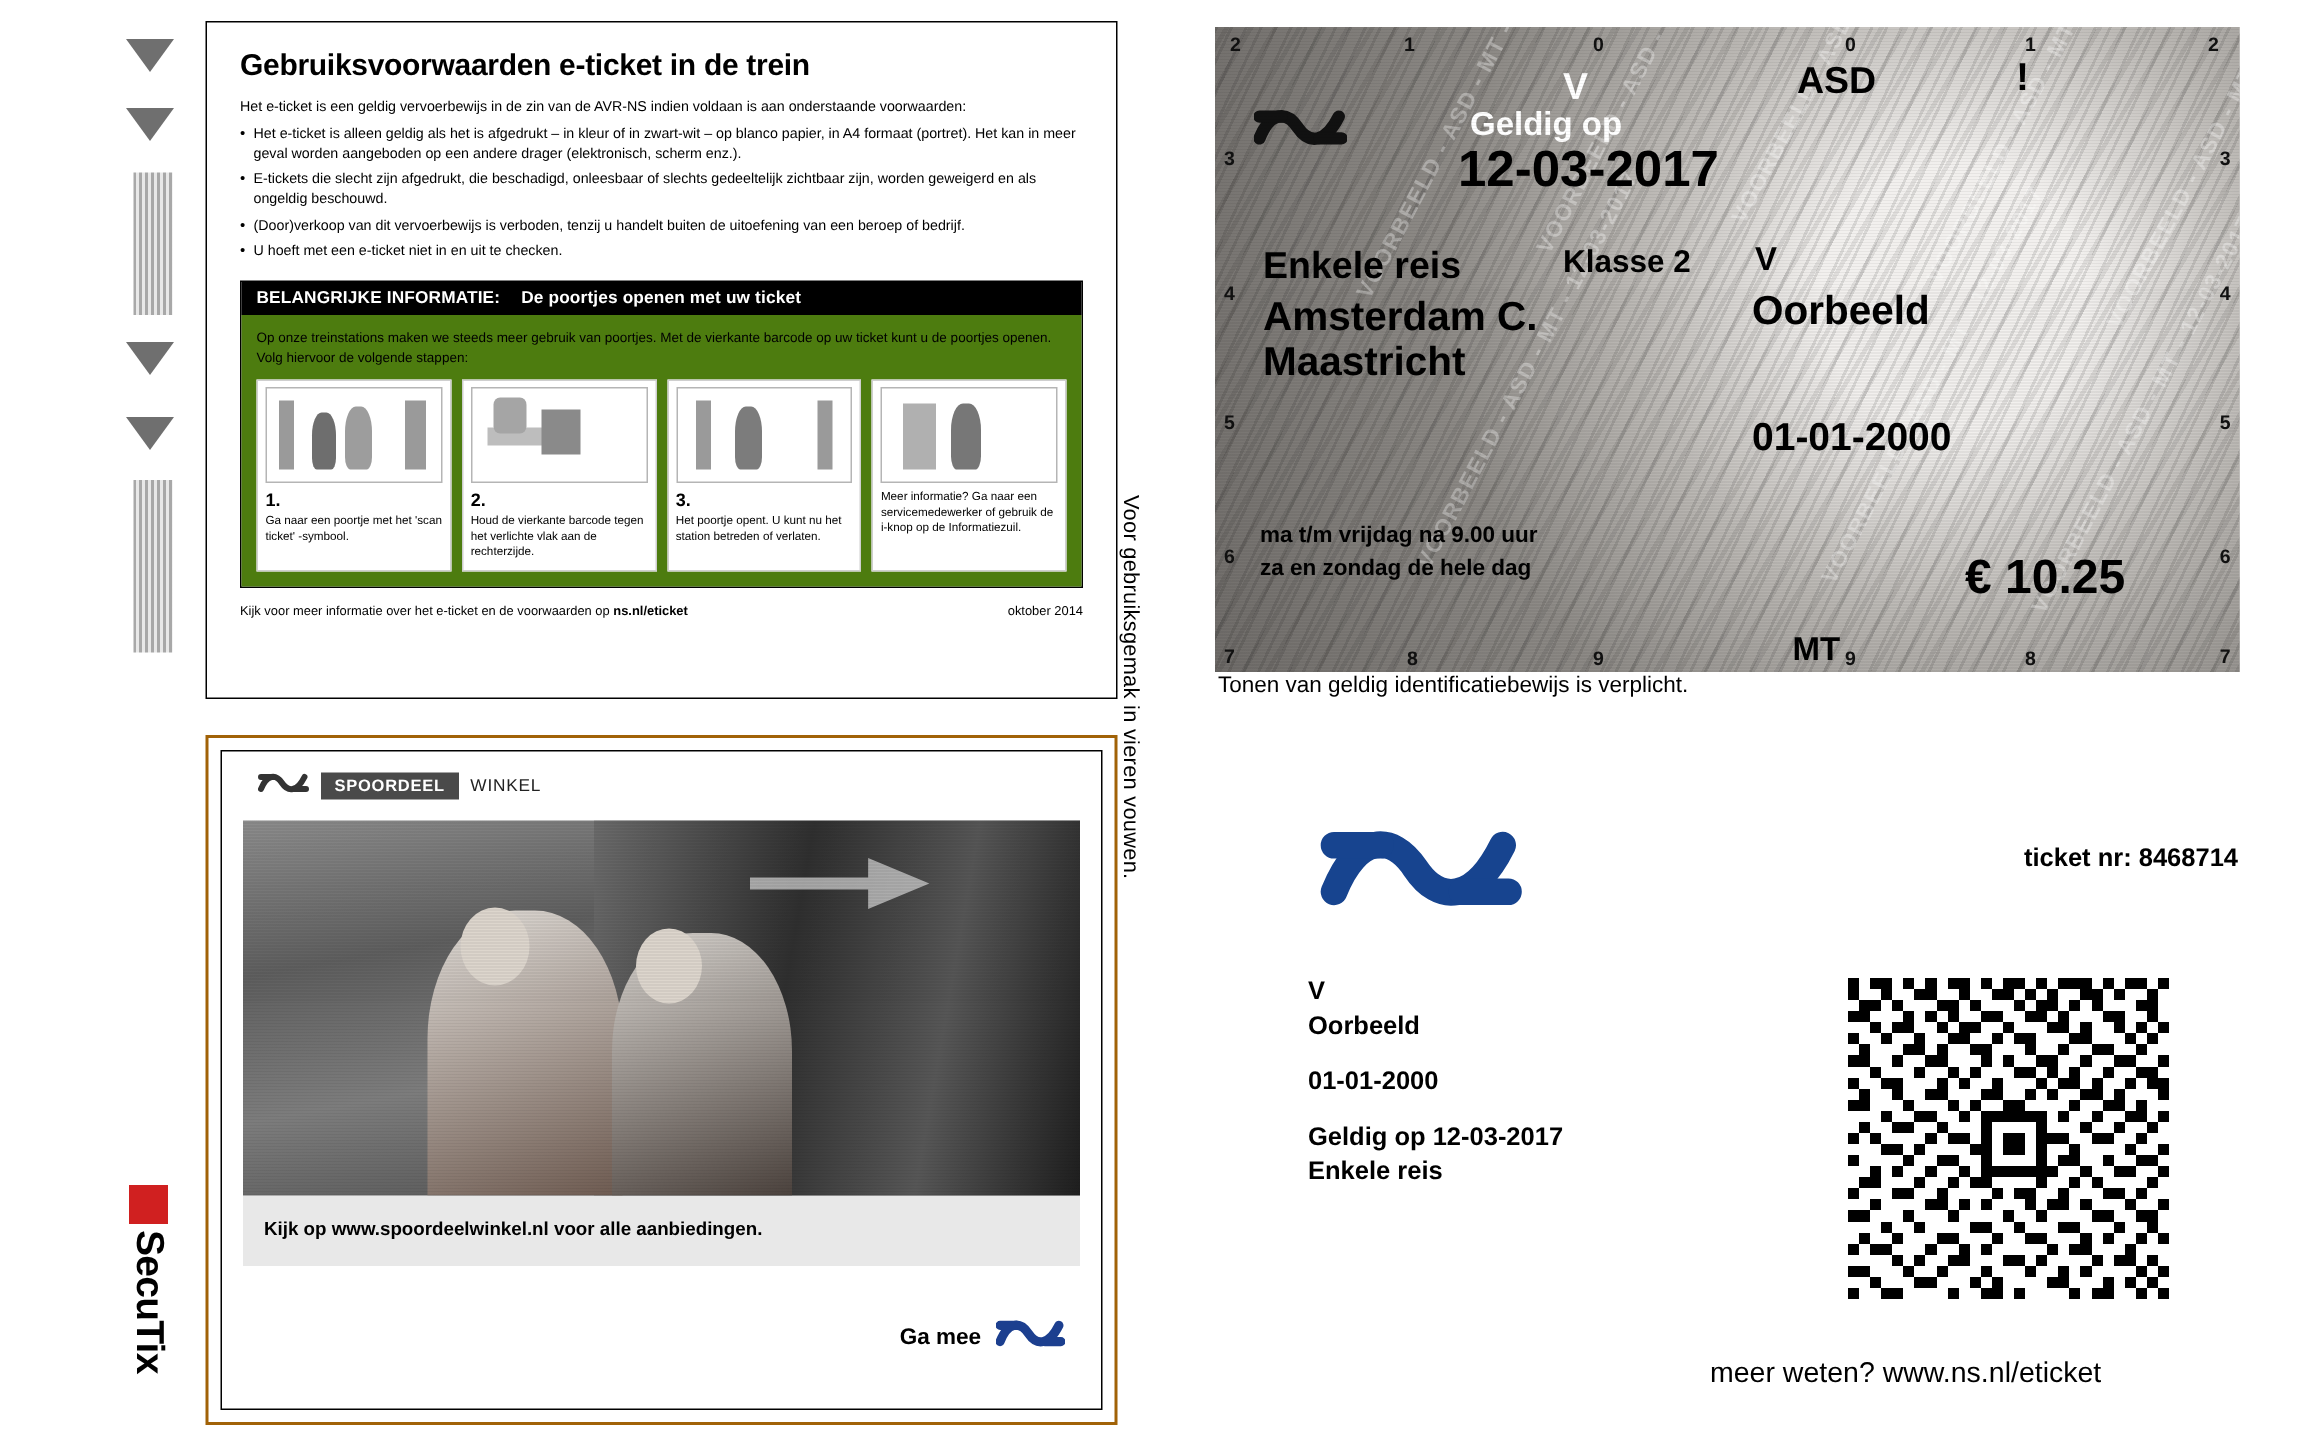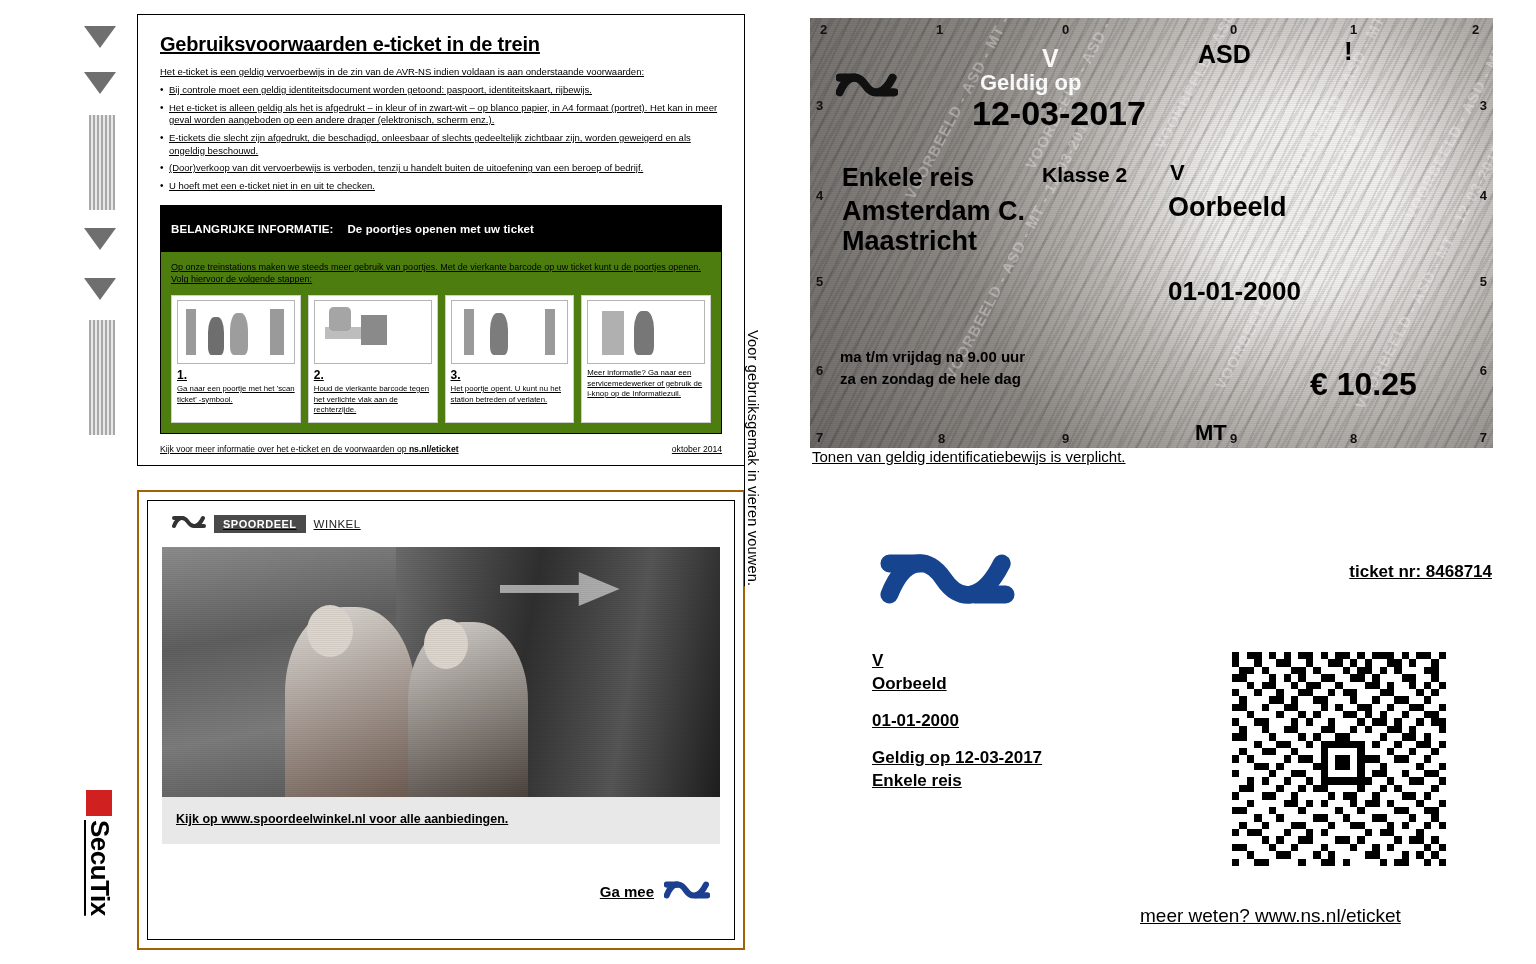--- a/index.html
+++ b/index.html
@@ -10,21 +10,21 @@
   body {
     width: 1536px;
     height: 964px;
     position: relative;
     font-family: "Liberation Sans", sans-serif;
     color: #000;
     overflow: hidden;
   }
 
   
-  .abs { position: absolute; text-decoration: underline; }
+  .abs { position: absolute; }
   .bold { font-weight: bold; }
 
   
   #conditions-sheet {
     left: 137px; top: 14px; width: 608px; height: 452px;
     border: 1px solid #000;
     background: #fff;
     box-sizing: border-box;
   }
   #conditions-inner { padding: 14px 22px 10px 22px; }
@@ -44,21 +44,21 @@
 
   
   #info-box {
     margin-top: 12px;
     border: 1px solid #000;
     background: #fff;
   }
   #info-box-header {
     background: #000; color: #fff;
     font-size: 11.5px; font-weight: bold;
-    padding: 17px 10px;
+    padding: 5px 10px;
     letter-spacing: 0.1px;
   }
   #info-box-header .hdr-2 { font-weight: bold; margin-left: 14px; }
   #info-box-body { background: #4d7c0f; padding: 9px 10px 10px 10px; }
   #info-box-intro { font-size: 9px; line-height: 1.4; margin-bottom: 9px; }
   .steps-row { display: flex; gap: 7px; }
   .step {
     flex: 1 1 0;
     background: #fff;
     border: 1px solid #cfcfcf;
@@ -215,21 +215,20 @@
 <div class="abs" style="left:84px; top:278px;">
   <div class="tri"></div>
 </div>
 <div class="abs strip" style="left:89px; top:320px; height:115px;"></div>
 
 <div class="abs" id="conditions-sheet">
   <div id="conditions-inner">
     <div id="conditions-title">Gebruiksvoorwaarden e-ticket in de trein</div>
     <div id="conditions-intro">Het e-ticket is een geldig vervoerbewijs in de zin van de AVR-NS indien voldaan is aan onderstaande voorwaarden:</div>
     <ul class="cond-list">
-      <li>Bij controle moet een geldig identiteitsdocument worden getoond: paspoort, identiteitskaart, rijbewijs.</li>
       <li>Het e-ticket is alleen geldig als het is afgedrukt – in kleur of in zwart-wit – op blanco papier, in A4 formaat (portret). Het kan in meer geval worden aangeboden op een andere drager (elektronisch, scherm enz.).</li>
       <li>E-tickets die slecht zijn afgedrukt, die beschadigd, onleesbaar of slechts gedeeltelijk zichtbaar zijn, worden geweigerd en als ongeldig beschouwd.</li>
       <li>(Door)verkoop van dit vervoerbewijs is verboden, tenzij u handelt buiten de uitoefening van een beroep of bedrijf.</li>
       <li>U hoeft met een e-ticket niet in en uit te checken.</li>
     </ul>
 
     <div id="info-box">
       <div id="info-box-header">
         <span>BELANGRIJKE INFORMATIE:</span><span class="hdr-2">De poortjes openen met uw ticket</span>
       </div>

